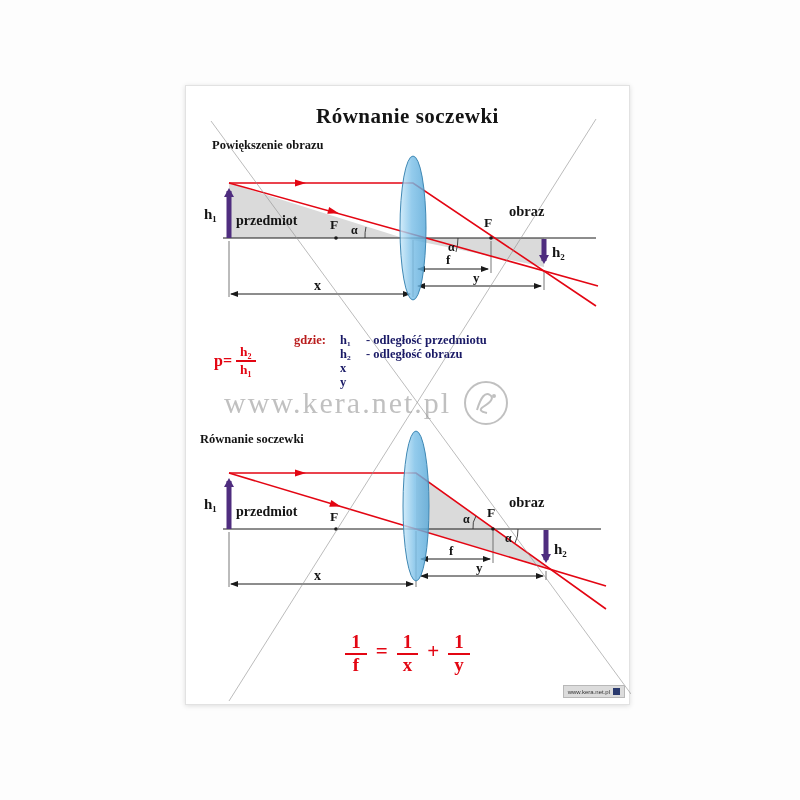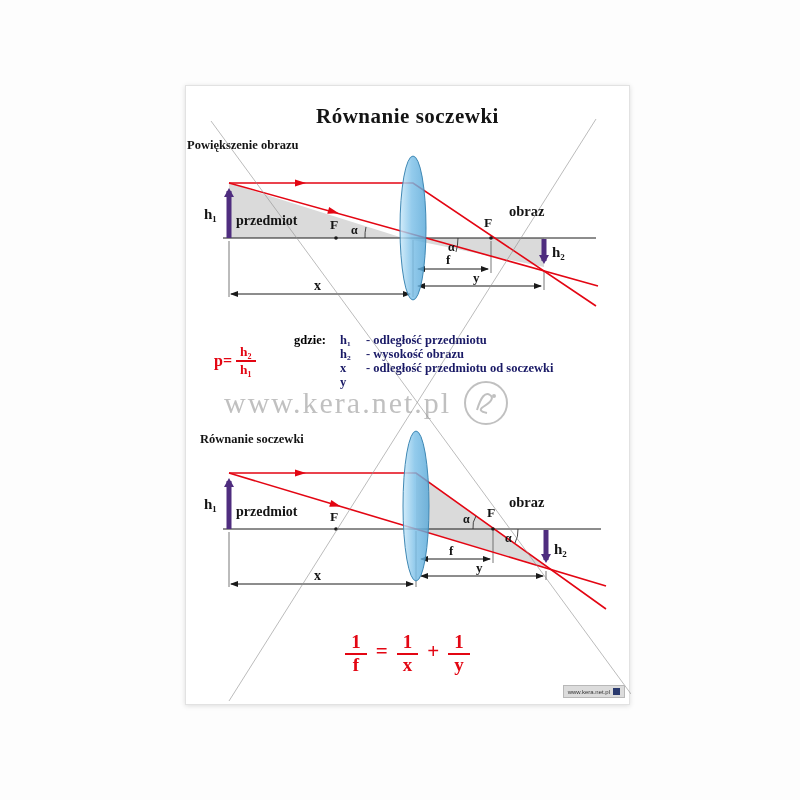--- a/index.html
+++ b/index.html
@@ -4,36 +4,36 @@
 <style>
   * { margin:0; padding:0; box-sizing:border-box; }
   html,body { width:800px; height:800px; background:#fdfdfd;
     font-family:"Liberation Serif","DejaVu Serif",serif; }
   .canvas { position:absolute; inset:0; background:#fdfdfd; overflow:hidden;text-decoration:underline; }
   .poster { position:absolute; left:185px; top:85px; width:445px; height:620px;
     background:#ffffff; border:1px solid #e2e2e2; box-shadow:0 1px 5px rgba(0,0,0,.13); }
   .title { position:absolute; top:18px; left:0; right:0; text-align:center;
     font-size:21px; font-weight:bold; color:#141414; letter-spacing:.5px; z-index:6; }
   .sec-label { position:absolute; font-size:12.5px; font-weight:bold; color:#141414; z-index:6; }
-  .sec1 { left:1px; top:52px; }
+  .sec1 { left:26px; top:52px; }
   .sec2 { left:14px; top:346px; }
   svg.diagram { position:absolute; left:0; z-index:3; pointer-events:none; }
   .d1 { top:65px; }
   .d2 { top:340px; }
   .xlines { position:absolute; inset:0; z-index:8; pointer-events:none; }
   .mag-formula { position:absolute; left:28px; top:258px; display:flex; align-items:center;
     gap:4px; color:#e30613; font-weight:bold; z-index:4; }
   .p-lhs { font-size:16px; }
   .frac { display:inline-flex; flex-direction:column; align-items:center; line-height:1.05; }
   .mag-formula .num, .mag-formula .den { font-size:13.5px; padding:1px 4px; }
   .mag-formula .num { border-bottom:2px solid #e30613; }
   .legend { position:absolute; left:108px; top:247px; z-index:4; font-weight:bold;
     font-size:12.5px; color:#1a1a66; line-height:14px; white-space:nowrap; }
   .legend-row { display:grid; grid-template-columns:46px 26px auto; }
-  .legend .gdzie { color:#000000; }
+  .legend .gdzie { color:#b91c1c; }
   .watermark { position:absolute; left:38px; top:294px; z-index:2; display:flex;
     align-items:center; gap:12px; color:#9b9b9b; opacity:.62; }
   .wm-text { font-size:30px; letter-spacing:2px; }
   .wm-logo { flex:none; }
   .lens-formula { position:absolute; left:0; right:0; top:546px; display:flex;
     justify-content:center; align-items:flex-start; gap:9px; color:#e30613;
     font-weight:bold; z-index:4; }
   .lens-formula .num, .lens-formula .den { font-size:19px; padding:0 6px 1px 6px; }
   .lens-formula .num { border-bottom:2.5px solid #e30613; }
   .lens-formula .op { font-size:21px; align-self:center; padding-bottom:4px; }
@@ -123,26 +123,25 @@
 
     <div class="legend">
       <div class="legend-row">
         <span class="gdzie">gdzie:</span>
         <span>h₁</span>
         <span>- odległość przedmiotu</span>
       </div>
       <div class="legend-row">
         <span></span>
         <span>h₂</span>
-        <span>- wysokość obrazu</span>
+        <span>- odległość obrazu</span>
       </div>
       <div class="legend-row">
         <span></span>
         <span>x</span>
-        <span>- odległość przedmiotu od soczewki</span>
       </div>
       <div class="legend-row">
         <span></span>
         <span>y</span>
       </div>
     </div>
 
     <div class="watermark">
       <span class="wm-text">www.kera.net.pl</span>
       <svg class="wm-logo" width="46" height="46" viewBox="0 0 46 46">

